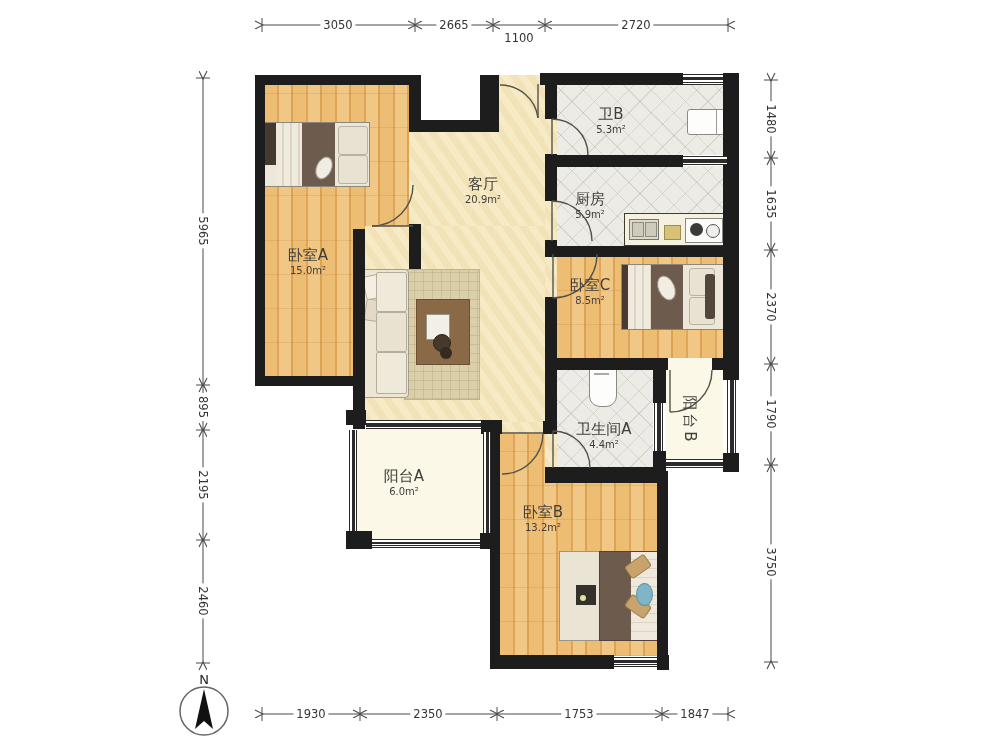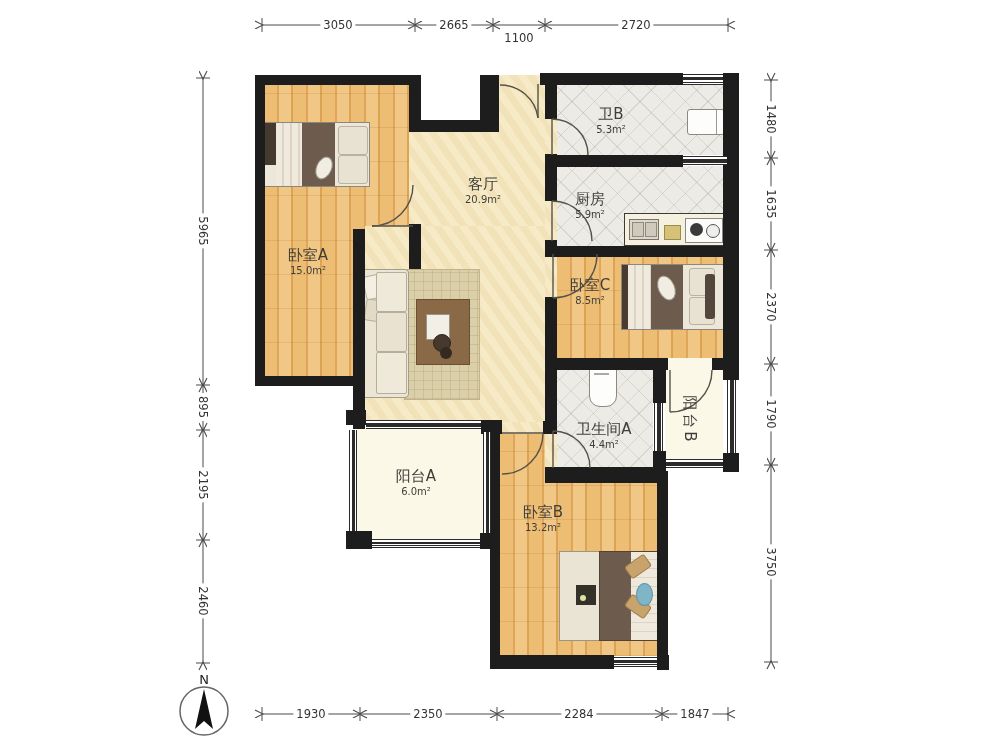--- a/index.html
+++ b/index.html
@@ -267,36 +267,36 @@
   </div>
   <div class="rlabel" style="left:590px;top:292px">
     <span>卧室C</span>
     <span class="area">8.5m²</span>
   </div>
   <div class="rlabel" style="left:604px;top:436px">
     <span>卫生间A</span>
     <span class="area">4.4m²</span>
   </div>
   <span class="vtext" style="left:689px;top:420px">阳台B</span>
-  <div class="rlabel" style="left:416px;top:483px">
+  <div class="rlabel" style="left:404px;top:483px">
     <span>阳台A</span>
     <span class="area">6.0m²</span>
   </div>
   <div class="rlabel" style="left:543px;top:519px">
     <span>卧室B</span>
     <span class="area">13.2m²</span>
   </div>
 
   <span class="dim" style="left:338px;top:25px">3050</span>
   <span class="dim" style="left:454px;top:25px">2665</span>
   <span class="dim" style="left:519px;top:38px">1100</span>
   <span class="dim" style="left:636px;top:25px">2720</span>
   <span class="dim" style="left:311px;top:714px">1930</span>
   <span class="dim" style="left:428px;top:714px">2350</span>
-  <span class="dim" style="left:579px;top:714px">2284</span>
+  <span class="dim" style="left:579px;top:714px">1753</span>
   <span class="dim" style="left:695px;top:714px">1847</span>
   <span class="dim v" style="left:203px;top:231px">5965</span>
   <span class="dim v" style="left:203px;top:407px">895</span>
   <span class="dim v" style="left:203px;top:485px">2195</span>
   <span class="dim v" style="left:203px;top:601px">2460</span>
   <span class="dim v" style="left:771px;top:119px">1480</span>
   <span class="dim v" style="left:771px;top:204px">1635</span>
   <span class="dim v" style="left:771px;top:307px">2370</span>
   <span class="dim v" style="left:771px;top:414px">1790</span>
   <span class="dim v" style="left:771px;top:562px">3750</span>

